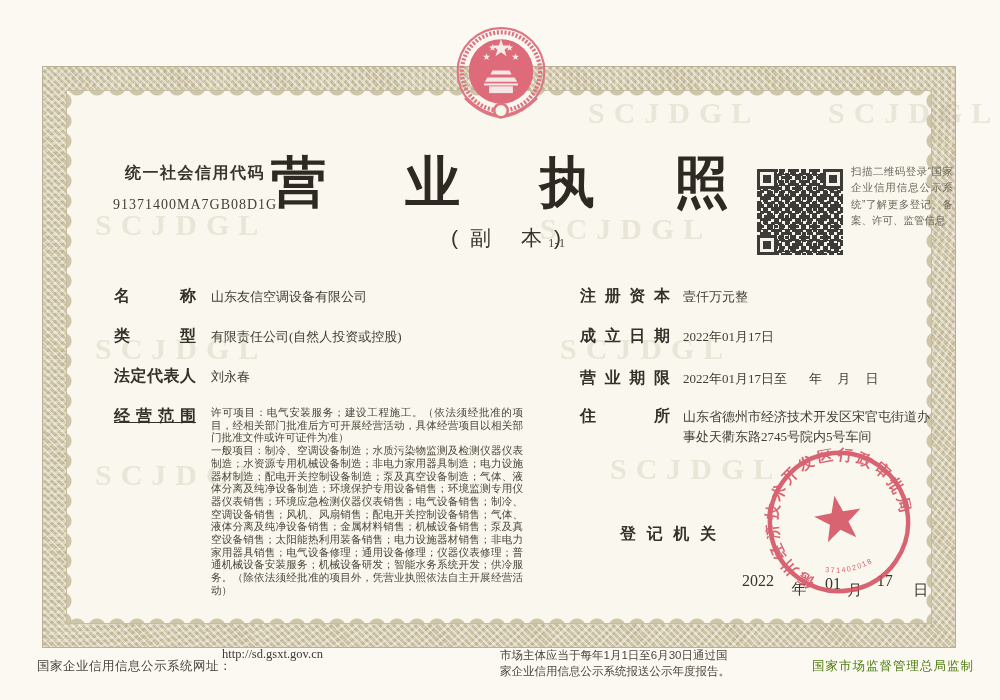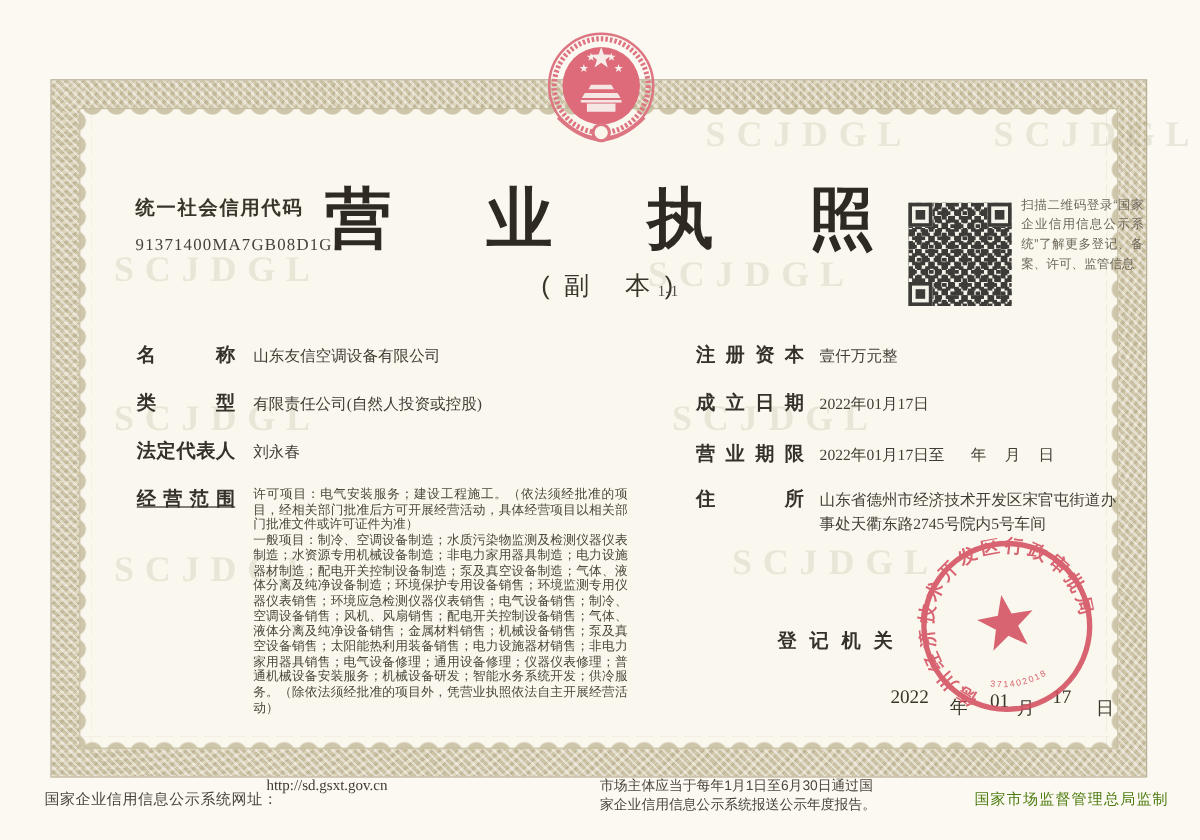--- a/index.html
+++ b/index.html
@@ -40,21 +40,21 @@
   .wm {
     position:absolute; font-family:"Liberation Serif", serif; font-weight:bold;
     font-size:30px; letter-spacing:9px; color:rgba(165,160,126,.20);
     pointer-events:none; white-space:nowrap;
   }
 
   
   .emblem { position:absolute; left:450px; top:12px; width:102px; height:124px; z-index:5; }
 
   
-  .credit-block { position:absolute; left:113px; top:163px; }
+  .credit-block { position:absolute; left:113px; top:163px;text-align:center; }
   .credit-label { font-size:16px; font-weight:bold; letter-spacing:1.5px; color:#3a352c; }
   .credit-code  { margin-top:13px; font-family:"Liberation Serif", serif; font-size:14px;
                   letter-spacing:1px; color:#45403a; }
   .title { position:absolute; left:0; top:146px; width:1000px; text-align:center;
            font-size:55px; font-weight:bold; letter-spacing:32px; padding-left:32px;
            color:#2e2a23; }
   .subtitle { position:absolute; left:0; top:224px; width:996px; text-align:center;
               font-size:21px; letter-spacing:12px; padding-left:28px; color:#3a352c; }
   .copy-num { position:absolute; left:548px; top:235px; font-family:"Liberation Serif", serif;
               font-size:13px; color:#55504a; }
@@ -184,21 +184,21 @@
   <div class="value" style="left:683px; top:328px;">2022年01月17日</div>
 
   <div class="label" style="left:580px; top:368px; width:90px;">营业期限</div>
   <div class="value" style="left:683px; top:370px;">
     <span>2022年01月17日至</span><span class="term-blank">年 月 日</span>
   </div>
 
   <div class="label" style="left:580px; top:406px; width:90px;">住所</div>
   <div class="value addr" style="left:683px; top:407px;">山东省德州市经济技术开发区宋官屯街道办事处天衢东路2745号院内5号车间</div>
 
-  <div class="label" style="left:648px; top:524px; width:96px;">登记机关</div>
+  <div class="label" style="left:620px; top:524px; width:96px;">登记机关</div>
 
   <svg class="seal" viewBox="0 0 150 150">
     <circle cx="75" cy="75" r="70" fill="none" stroke="#d44f60" stroke-width="4.5"></circle>
     <defs>
       <path id="sealPath" d="M 75 138 A 63 63 0 1 1 75.05 138" fill="none"></path>
       <path id="codePath" d="M 48 121 Q 75 131 102 121" fill="none"></path>
     </defs>
     <text font-size="15.5" fill="#d44f60" letter-spacing="3.5" font-weight="bold">
       <textPath href="#sealPath" startOffset="9%">德州经济技术开发区行政审批局</textPath>
     </text>

